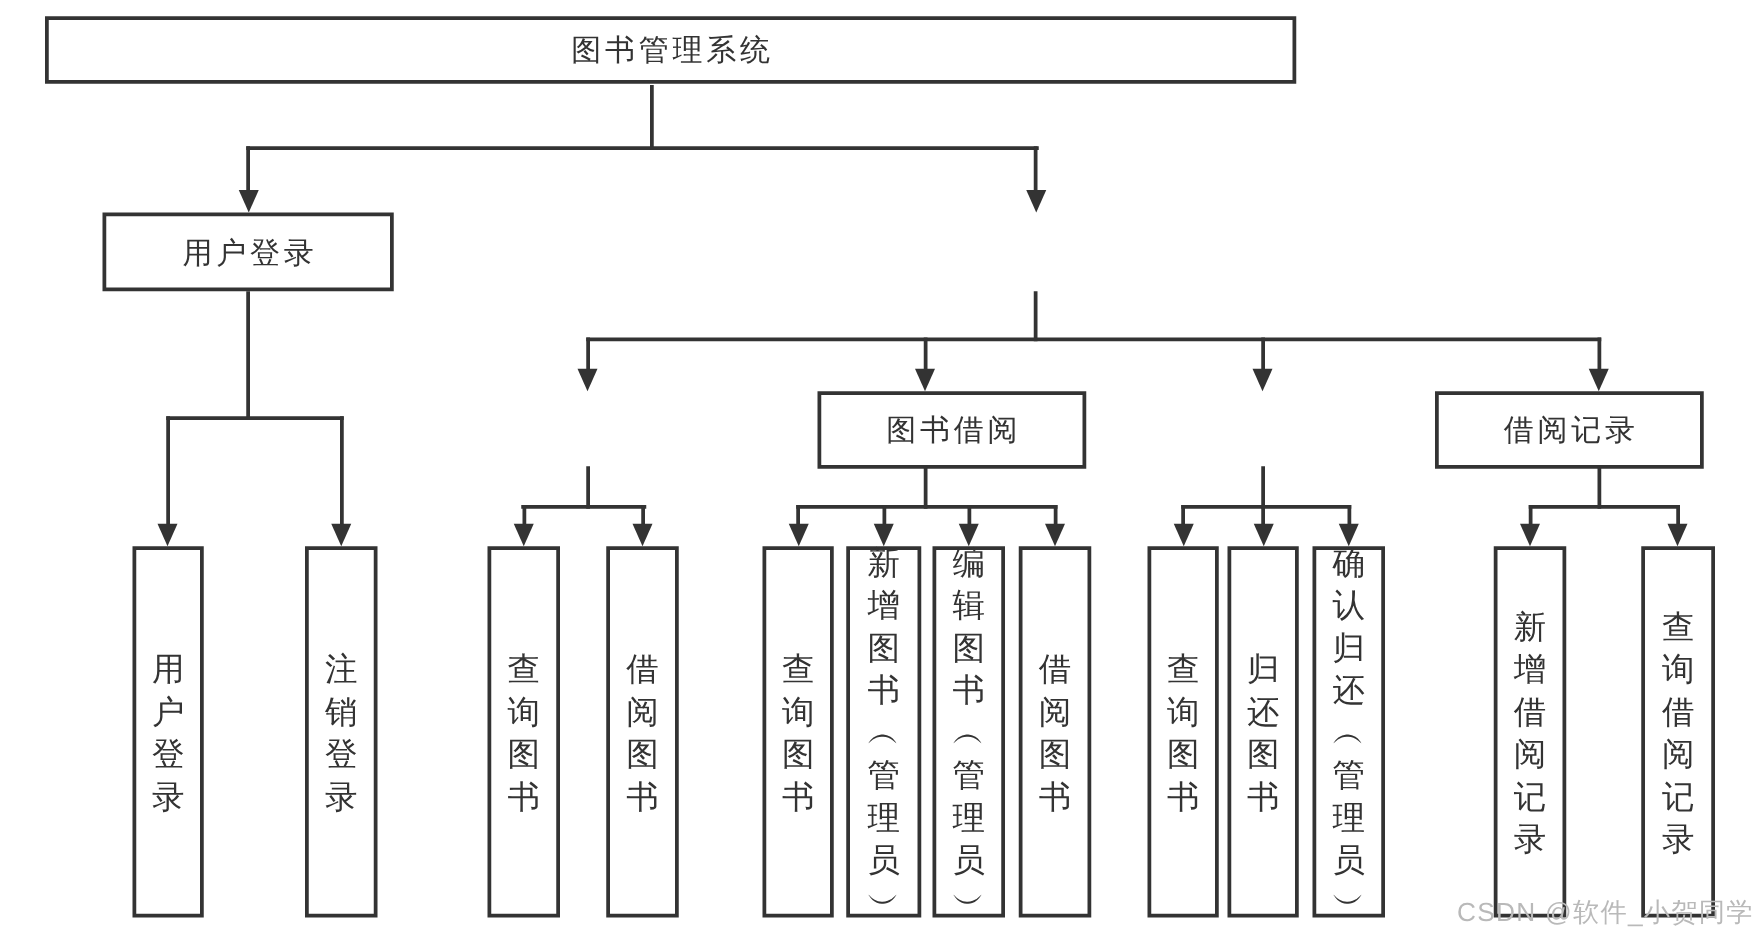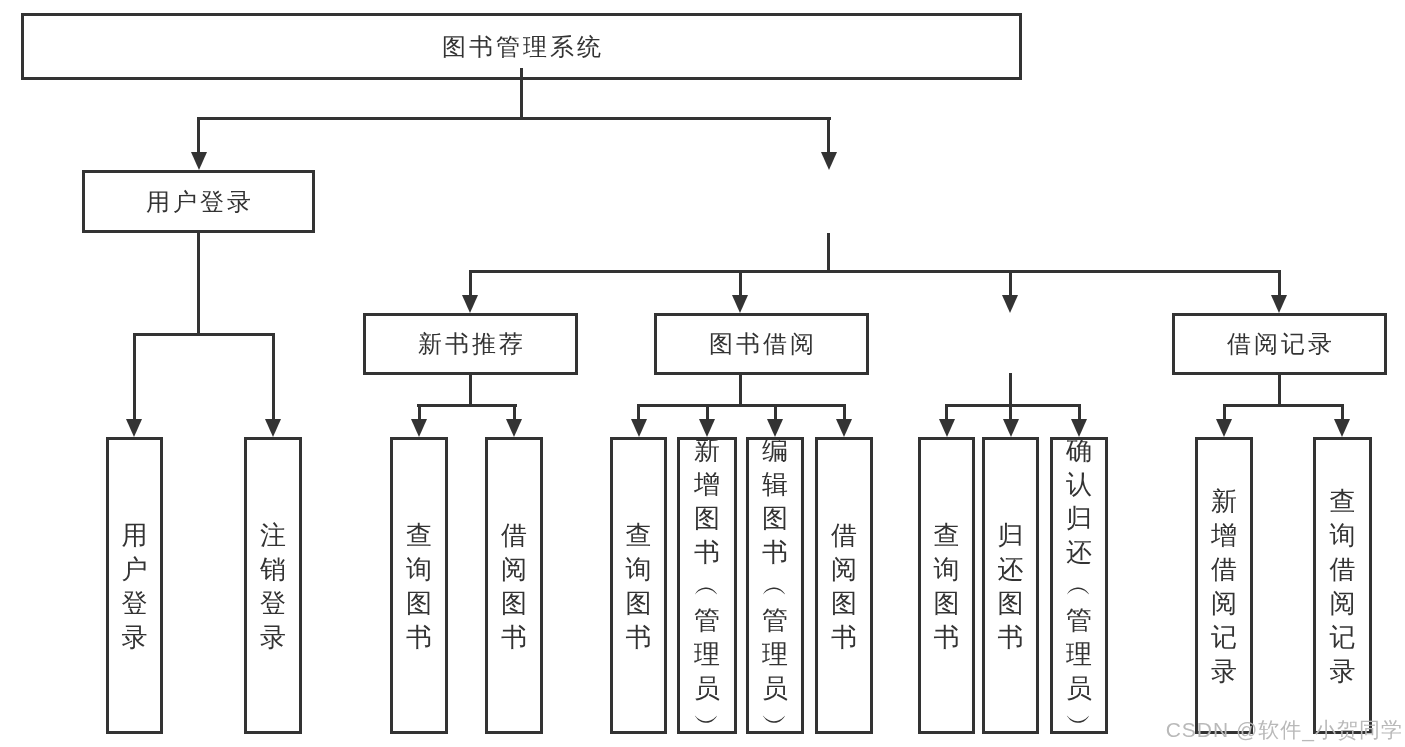--- a/index.html
+++ b/index.html
@@ -30,21 +30,21 @@
     position:absolute; right:2px; bottom:3px;
     font-size:21px; letter-spacing:1px;
     color:var(--wm,#b9b9b9); white-space:nowrap;
   }
 </style>
 </head>
 <body>
 
 <div class="canvas" style="--line: #333333; --text: #333333; --wm: #b9b9b9; --bg: #ffffff;">
 
-  <div class="node hnode" style="left:21px;top:13px;width:1001px;height:67px">图书管理系统</div>
+  <div class="node hnode" style="left:36px;top:13px;width:1001px;height:54px">图书管理系统</div>
 
   <div class="lv" style="left:520px;top:68px;height:51px"></div>
   <div class="lh" style="left:197px;top:117px;width:634px"></div>
   <div class="lv" style="left:197px;top:117px;height:36px"></div>
   <div class="ah" style="left:191px;top:152px"></div>
   <div class="lv" style="left:827px;top:117px;height:36px"></div>
   <div class="ah" style="left:821px;top:152px"></div>
 
   <div class="node hnode" style="left:82px;top:170px;width:233px;height:63px">用户登录</div>
 
@@ -59,23 +59,22 @@
   <div class="lh" style="left:469px;top:270px;width:812px"></div>
   <div class="lv" style="left:469px;top:270px;height:27px"></div>
   <div class="ah" style="left:462px;top:295px"></div>
   <div class="lv" style="left:739px;top:270px;height:27px"></div>
   <div class="ah" style="left:732px;top:295px"></div>
   <div class="lv" style="left:1009px;top:270px;height:27px"></div>
   <div class="ah" style="left:1002px;top:295px"></div>
   <div class="lv" style="left:1278px;top:270px;height:27px"></div>
   <div class="ah" style="left:1271px;top:295px"></div>
 
-  <div class="node hnode" style="left:363px;top:313px;width:215px;height:62px">新书推荐</div>
   <div class="node hnode" style="left:654px;top:313px;width:215px;height:62px">图书借阅</div>
-  <div class="node hnode" style="left:1172px;top:313px;width:215px;height:62px">借阅记录</div>
+  <div class="node hnode" style="left:1148px;top:313px;width:215px;height:62px">借阅记录</div>
 
   <div class="lv" style="left:469px;top:373px;height:34px"></div>
   <div class="lh" style="left:417px;top:404px;width:100px"></div>
   <div class="lv" style="left:418px;top:404px;height:17px"></div>
   <div class="ah" style="left:411px;top:419px"></div>
   <div class="lv" style="left:513px;top:404px;height:17px"></div>
   <div class="ah" style="left:506px;top:419px"></div>
 
   <div class="lv" style="left:739px;top:373px;height:34px"></div>
   <div class="lh" style="left:637px;top:404px;width:209px"></div>

